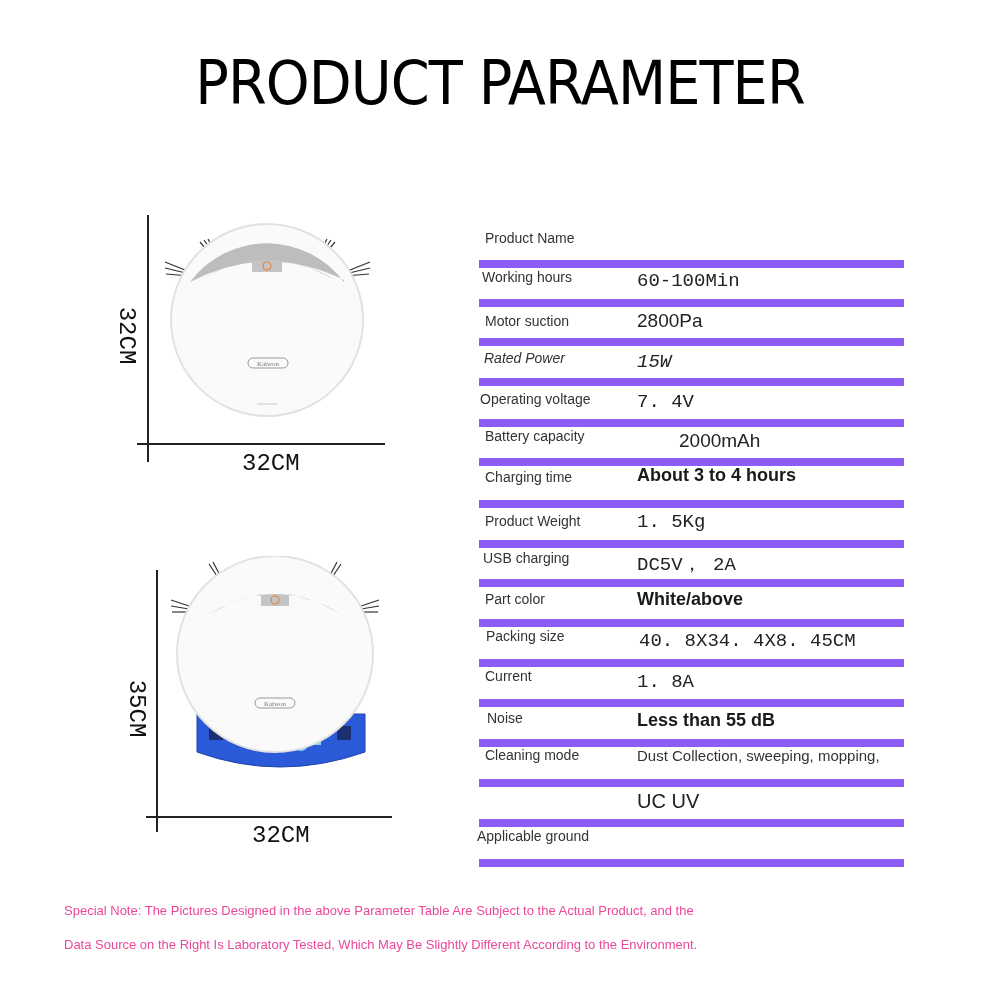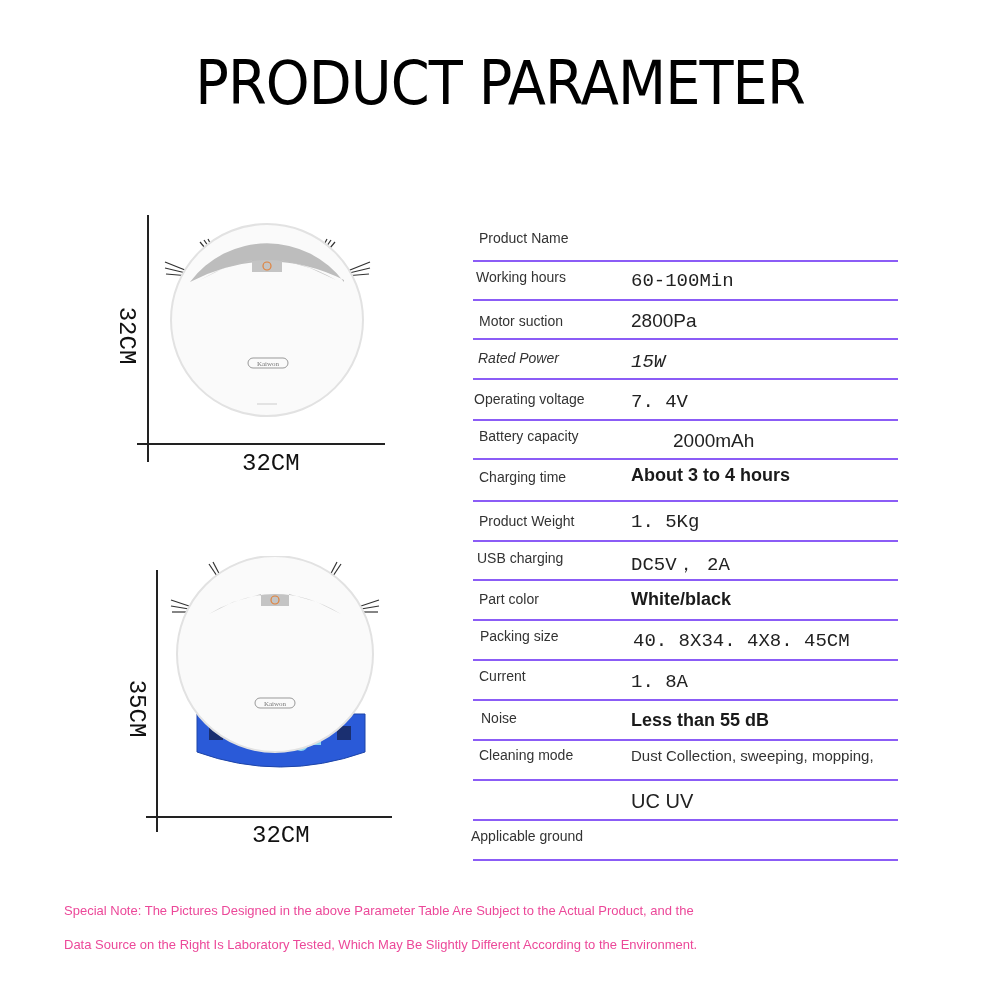--- a/index.html
+++ b/index.html
@@ -5,21 +5,21 @@
   html, body { margin:0; padding:0; background:#ffffff; }
   body { width:1000px; height:1000px; position:relative; overflow:hidden; font-family:"Liberation Sans", sans-serif; color:#222; }
   .title { position:absolute; left:0; top:48px; width:1000px; text-align:center; font-family:"DejaVu Sans", sans-serif; font-size:60px; letter-spacing:-1px; color:#000; font-weight:400; transform:scaleX(0.93); }
   .vline { position:absolute; background:#222; width:2px; }
   .hline { position:absolute; background:#222; height:2px; }
   .dimlabel { position:absolute; font-family:"Liberation Mono", monospace; font-size:24px; color:#111; }
   .dimlabel.vert { transform:rotate(90deg); transform-origin:center center; }
 
   
   .table { position:absolute; left:465px; top:220px; width:425px; }
-  .row { position:absolute; left:8px; width:425px; border-bottom:2px solid #8b5cf6; }
+  .row { position:absolute; left:14px; width:425px; border-bottom:8px solid #8b5cf6; }
   .cell-label { position:absolute; left:6px; font-size:14px; color:#333; white-space:nowrap; }
   .cell-value { position:absolute; left:158px; font-size:18px; color:#222; white-space:nowrap; }
   .v-bold { font-weight:700; font-size:18px; color:#1a1a1a; }
   .v-mono { font-family:"Liberation Mono", monospace; font-size:19px; }
   .v-small { font-size:15px; color:#333; }
   .v-plain { font-size:19px; color:#222; }
 
   .note { position:absolute; left:64px; font-size:13px; color:#ec4899; white-space:nowrap; }
 </style>
 </head>
@@ -120,21 +120,21 @@
   <div class="row" style="top:281px; height:39px;">
     <span class="cell-label" style="top:12px;">Product Weight</span>
     <span class="cell-value v-mono" style="top:10px;">1. 5Kg</span>
   </div>
   <div class="row" style="top:321px; height:38px;">
     <span class="cell-label" style="top:9px; left:4px;">USB charging</span>
     <span class="cell-value v-mono" style="top:10px;">DC5V， 2A</span>
   </div>
   <div class="row" style="top:360px; height:39px;">
     <span class="cell-label" style="top:11px;">Part color</span>
-    <span class="cell-value v-bold" style="top:9px;">White/black</span>
+    <span class="cell-value v-bold" style="top:9px;">White/above</span>
   </div>
   <div class="row" style="top:400px; height:39px;">
     <span class="cell-label" style="top:8px; left:7px;">Packing size</span>
     <span class="cell-value v-mono" style="top:10px; left:160px;">40. 8X34. 4X8. 45CM</span>
   </div>
   <div class="row" style="top:440px; height:39px;">
     <span class="cell-label" style="top:8px;">Current</span>
     <span class="cell-value v-mono" style="top:11px;">1. 8A</span>
   </div>
   <div class="row" style="top:480px; height:39px;">

